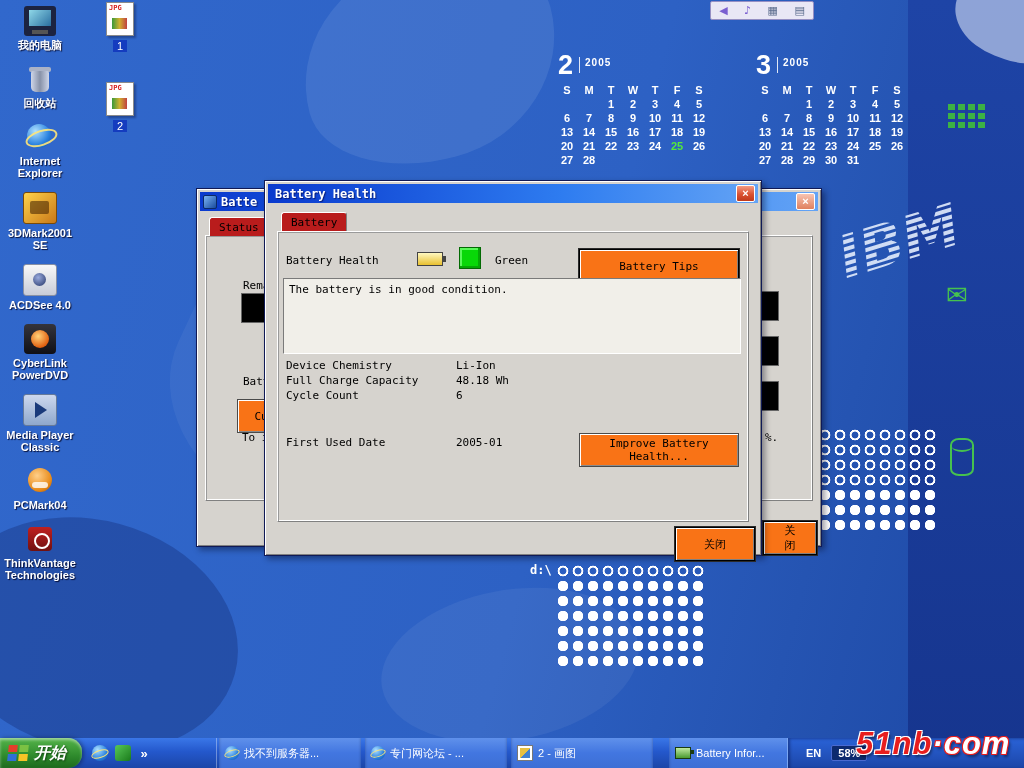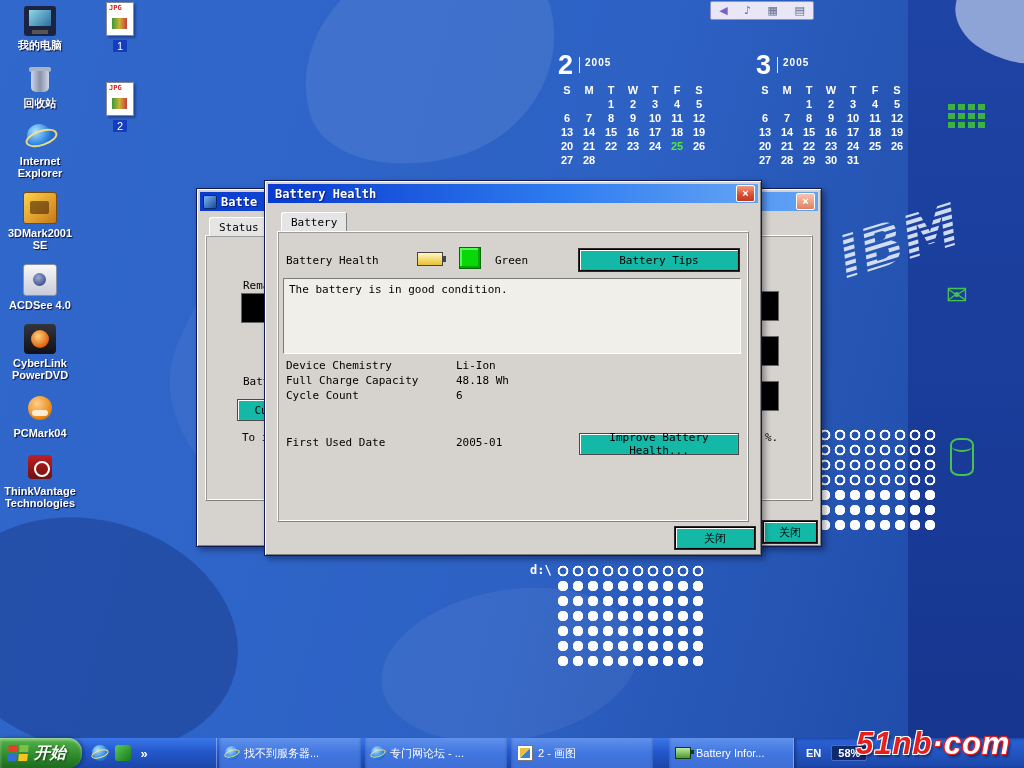--- a/index.html
+++ b/index.html
@@ -81,25 +81,25 @@
   
   .window{position:absolute;background:#d6d3ce;border:1px solid #101a56;
     box-shadow:inset 1px 1px 0 #fff,inset -1px -1px 0 #808080,3px 3px 6px rgba(0,0,20,.4);}
   .titlebar{position:absolute;left:3px;right:3px;top:3px;height:19px;display:flex;align-items:center;padding:0 3px;
     background:linear-gradient(90deg,#0a3ace,#2e7cf0 60%,#63a3f5);cursor:default;}
   .title-text{color:#fff;font:bold 12px "DejaVu Sans Mono",monospace;margin-left:4px;text-shadow:1px 1px 1px rgba(0,0,60,.6);white-space:nowrap;}
   .win-ico{width:12px;height:12px;background:linear-gradient(135deg,#7ab4f4,#184a9c);border:1px solid #0c2a66;border-radius:2px;flex:none;}
   .xbtn{margin-left:auto;width:17px;height:15px;border:1px solid #fff;border-radius:2px;display:flex;align-items:center;justify-content:center;
     background:linear-gradient(#f49a82,#da5232 55%,#c03a1c);color:#fff;font:bold 11px "Liberation Sans",sans-serif;line-height:1;cursor:pointer;}
   .xbtn.pale{background:linear-gradient(#f6c4b2,#e0805e);}
-  .tab{position:absolute;background:#e5e5e5;border:1px solid #808080;border-bottom:none;border-top-color:#fff;border-left-color:#fff;
+  .tab{position:absolute;background:#b91c1c;border:1px solid #808080;border-bottom:none;border-top-color:#fff;border-left-color:#fff;
     border-radius:3px 3px 0 0;padding:3px 9px 2px;font:11px "DejaVu Sans Mono",monospace;z-index:3;cursor:pointer;}
   .panel{position:absolute;border:1px solid #808080;border-top-color:#fff;border-left-color:#fff;box-shadow:inset 1px 1px 0 #9a9a9a, inset -1px -1px 0 #fff;z-index:1;}
-  .btn{position:absolute;background:#14b8a6;border:1px solid #4a4a4a;box-shadow:inset 1px 1px 0 #fff,inset -1px -1px 0 #8a8a8a;
-    font:11px "DejaVu Sans Mono",monospace;color:#000;display:flex;align-items:center;justify-content:center;cursor:pointer;padding:10px;}
+  .btn{position:absolute;background:#f97316;border:1px solid #4a4a4a;box-shadow:inset 1px 1px 0 #fff,inset -1px -1px 0 #8a8a8a;
+    font:11px "DejaVu Sans Mono",monospace;color:#000;display:flex;align-items:center;justify-content:center;cursor:pointer;padding:16px;}
   .btn.strong{border:1px solid #000;box-shadow:inset 1px 1px 0 #fff,inset -1px -1px 0 #808080,0 0 0 1px #2a2a2a;}
   .frag{position:absolute;font:11px "DejaVu Sans Mono",monospace;color:#000;white-space:nowrap;z-index:2;}
   .blackbox{position:absolute;background:#000;border:1px solid #666;z-index:2;}
 
   #bgwin{left:196px;top:188px;width:624px;height:357px;z-index:10;}
   #dlg{left:264px;top:180px;width:496px;height:374px;z-index:20;}
 
   .sunken{position:absolute;background:#f1efe9;border:1px solid;border-color:#7a7a7a #fff #fff #7a7a7a;
     font:11px "DejaVu Sans Mono",monospace;color:#000;padding:4px 5px;z-index:2;}
   .lab{position:absolute;font:11px "DejaVu Sans Mono",monospace;color:#000;white-space:nowrap;z-index:2;}
@@ -131,21 +131,21 @@
   .task-btn{width:130px;height:24px;flex:none;margin:0 2px;border-radius:3px;display:flex;align-items:center;gap:5px;padding:12px 6px;
     background:linear-gradient(#71a1f2,#4276e0 50%,#3a6ace);box-shadow:inset 0 1px 0 rgba(255,255,255,.55),inset 0 -2px 3px rgba(0,0,40,.35);
     color:#fff;font-size:11px;white-space:nowrap;overflow:hidden;cursor:pointer;}
   .task-icon{flex:none;}
   .ti-ie{width:14px;height:14px;border-radius:50%;background:radial-gradient(circle at 35% 30%,#aee0ff,#2a82e0 60%,#0c4aa0);position:relative;}
   .ti-ie::after{content:"";position:absolute;left:-1px;top:4px;width:14px;height:5px;border:1px solid rgba(255,230,120,.95);border-radius:50%;transform:rotate(-18deg);}
   .ti-paint{width:14px;height:14px;background:#fff;border:1px solid #777;position:relative;}
   .ti-paint::after{content:"";position:absolute;left:2px;top:2px;right:2px;bottom:2px;background:linear-gradient(135deg,#e8c040 50%,#4080d0 50%);}
   .ti-battery{width:14px;height:10px;background:linear-gradient(#bfe8a0,#4a9a30);border:1px solid #1a3a10;position:relative;}
   .ti-battery::after{content:"";position:absolute;right:-4px;top:2px;width:3px;height:4px;background:#1a3a10;}
-  #tray{height:30px;flex:none;width:218px;display:flex;align-items:center;gap:10px;padding-left:12px;
+  #tray{height:30px;flex:none;width:218px;display:flex;align-items:center;gap:10px;padding-left:18px;
     background:linear-gradient(#2a63d8,#1c46a8);border-left:1px solid #7aa6f2;box-shadow:inset 2px 1px 3px rgba(0,0,40,.35);color:#fff;font-size:11px;}
   #batt-chip{background:#0d2a6e;border:1px solid #4a6ad0;border-radius:2px;font-weight:bold;padding:1px 6px;cursor:pointer;}
   #tray-lang{cursor:pointer;font-weight:bold;}
   #watermark{position:absolute;left:856px;top:726px;z-index:50;font:italic 900 31px "Liberation Sans",sans-serif;letter-spacing:1px;white-space:nowrap;}
   .wm-red{color:#e81e1e;text-shadow:-1px -1px 0 #fff,1px -1px 0 #fff,-1px 1px 0 #fff,1px 1px 0 #fff,2px 3px 3px rgba(0,0,0,.45);}
   .wm-white{color:#fff;text-shadow:-1px -1px 0 #e81e1e,1px -1px 0 #e81e1e,-1px 1px 0 #e81e1e,1px 1px 0 #e81e1e,2px 3px 3px rgba(0,0,0,.45);}
 </style>
 </head>
 <body>
 
@@ -299,20 +299,24 @@
   </div>
       <div class="dit">
     <span class="dicon k-acdsee"></span>
     <span class="dlabel">ACDSee 4.0</span>
   </div>
       <div class="dit">
     <span class="dicon k-powerdvd"></span>
     <span class="dlabel">CyberLink PowerDVD</span>
   </div>
       <div class="dit">
+    <span class="dicon k-mpc"></span>
+    <span class="dlabel">Media Player Classic</span>
+  </div>
+      <div class="dit">
     <span class="dicon k-pcmark"></span>
     <span class="dlabel">PCMark04</span>
   </div>
       <div class="dit">
     <span class="dicon k-thinkvantage"></span>
     <span class="dlabel">ThinkVantage Technologies</span>
   </div>
     </div>
   <div id="file-icons">
       <div class="fitem" style="top: 2px;">

